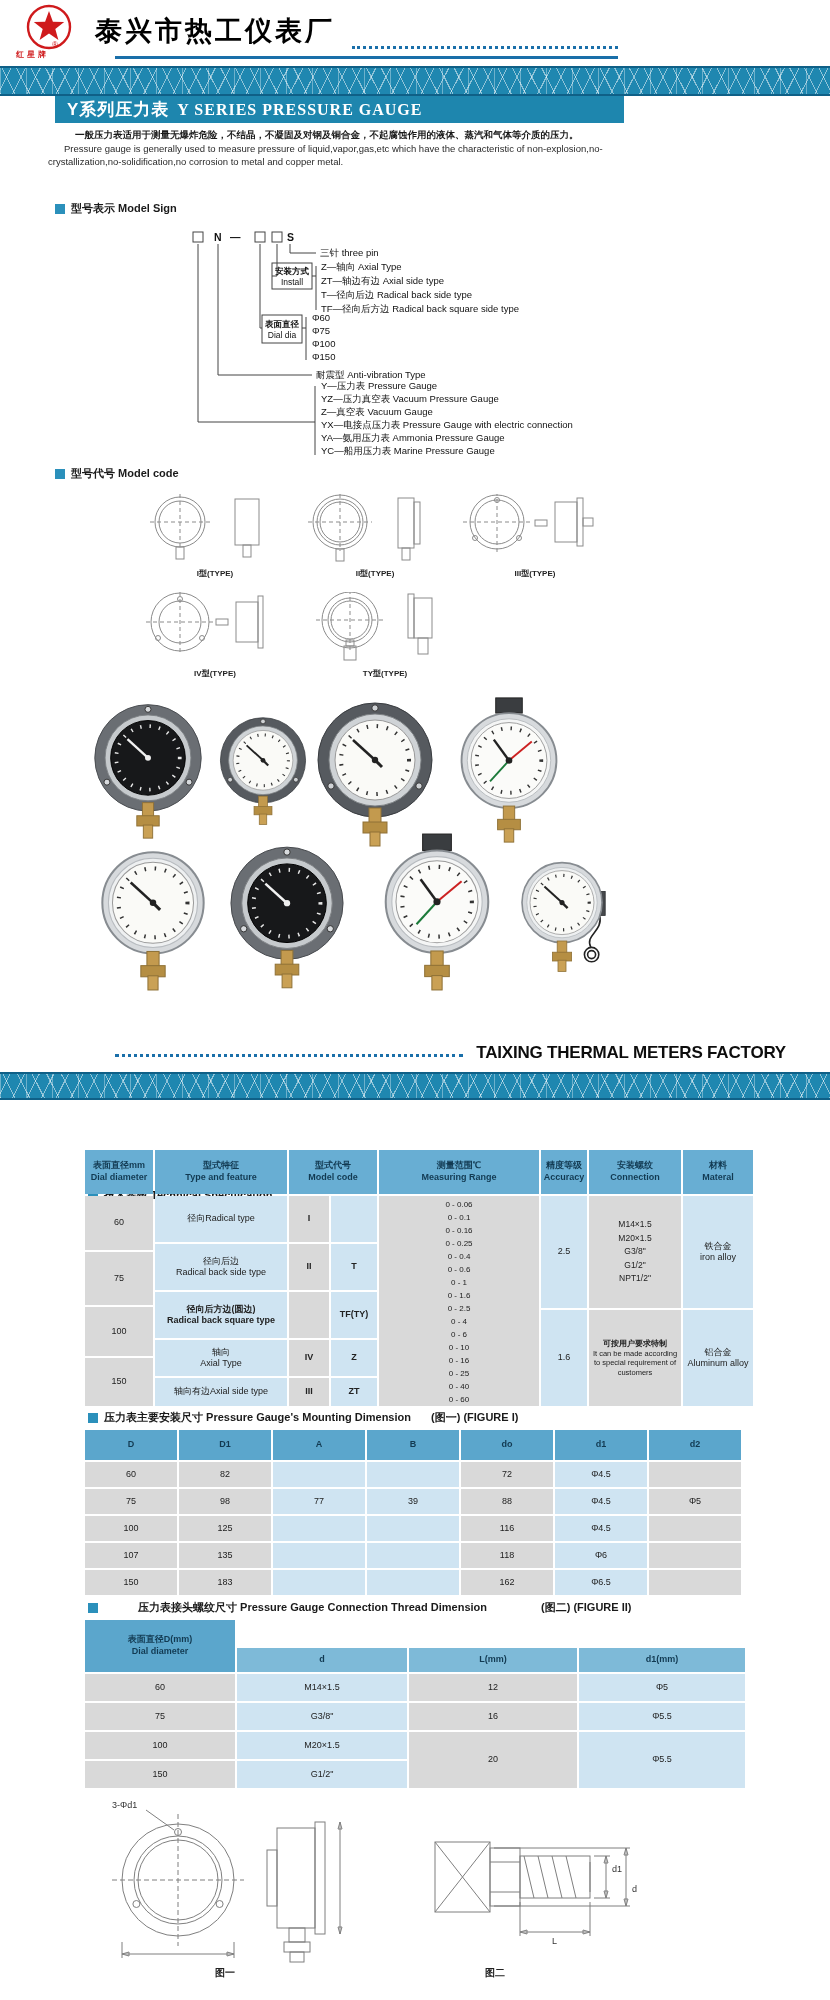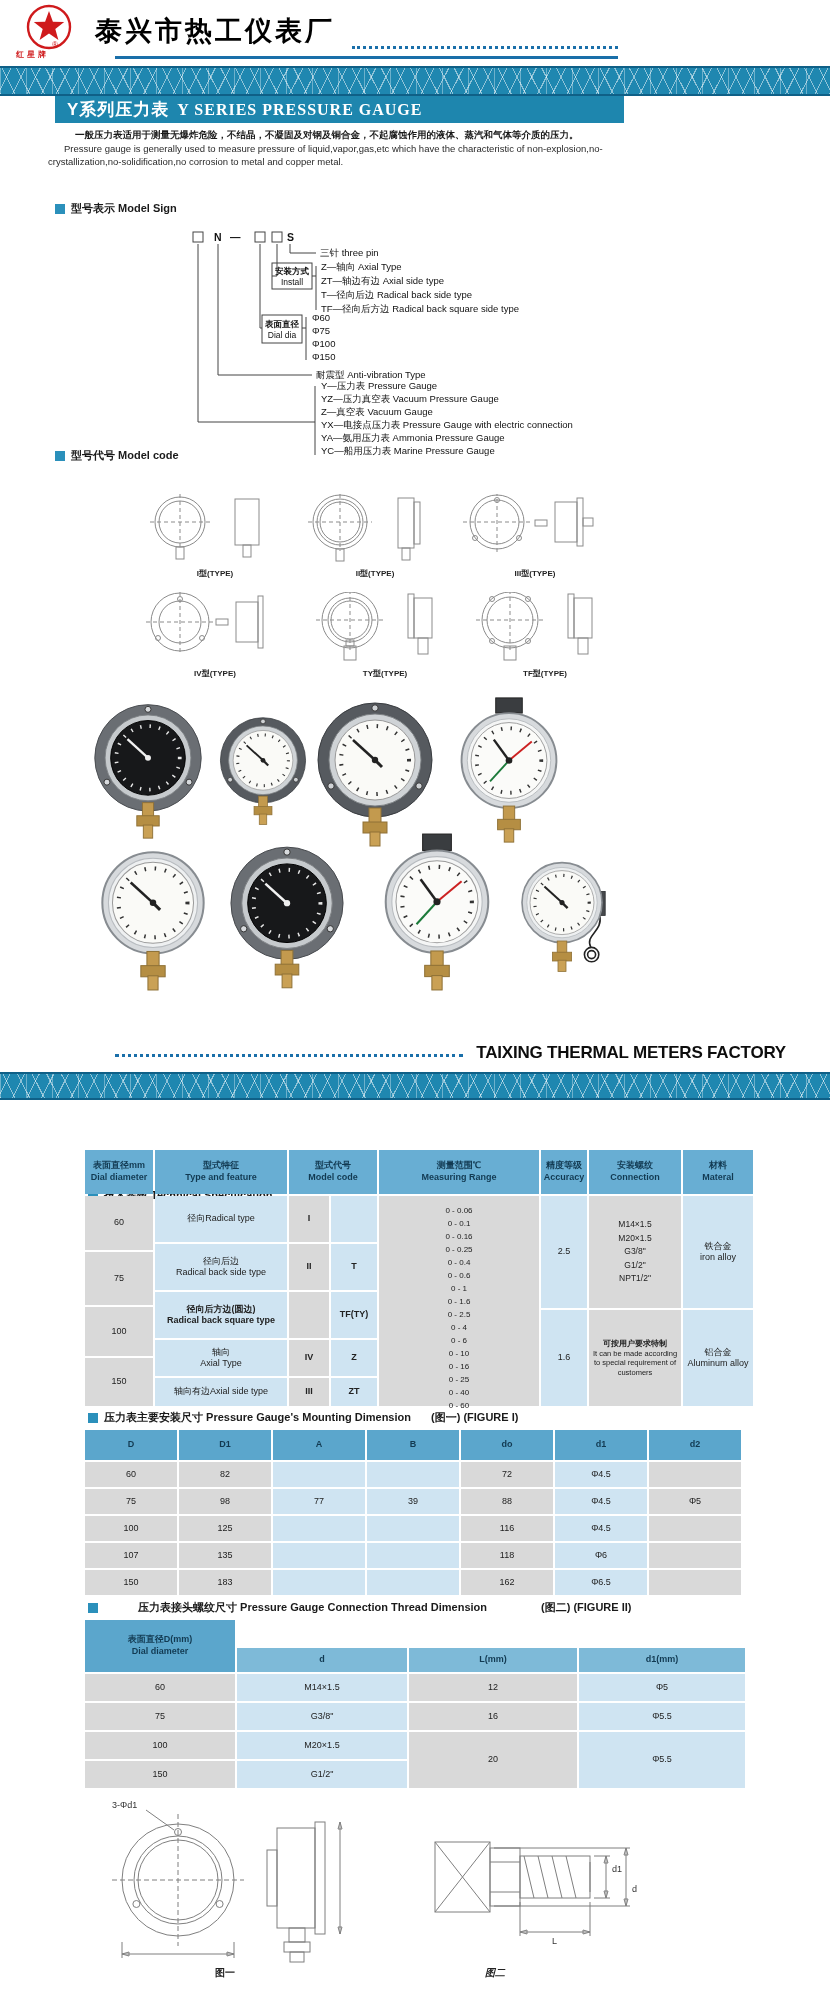--- a/index.html
+++ b/index.html
@@ -35,21 +35,21 @@
   
   .grid{display:grid;gap:2px;}
   .hc{background:#68aed3;color:#123a52;font-weight:bold;font-size:9px;
       display:flex;flex-direction:column;align-items:center;justify-content:center;text-align:center;line-height:1.3;}
   .hc2{background:#7ebad8;}
   .bc{font-size:9px;color:#222;display:flex;flex-direction:column;align-items:center;justify-content:center;text-align:center;line-height:1.25;}
   .gray{background:#d9d9d9;}
   .blue{background:#cfe4f2;}
   .vstack{display:flex;flex-direction:column;gap:2px;}
   .vstack>div{display:flex;flex-direction:column;align-items:center;justify-content:center;text-align:center;}
-  .rangecell{display:flex;flex-direction:row;align-items:flex-start;justify-content:center;padding-top:8px;}
+  .rangecell{display:flex;flex-direction:row;align-items:flex-start;justify-content:center;padding-top:2px;}
   .rangecol{width:50%;font-size:8px;line-height:13px;text-align:center;color:#222;}
   .conn-lines{font-size:8.5px;line-height:13.5px;}
   .small-en{font-size:7.5px;line-height:1.25;}
   .divider-text{font-size:17px;font-weight:bold;letter-spacing:-0.2px;color:#0d0d0d;text-align:right;}
   .fig-caption{font-size:10px;font-weight:bold;text-align:center;color:#222;}
   .figs line,.figs circle,.figs rect,.figs path,.figs polygon{stroke:#7f7f7f;fill:none;stroke-width:1;}
   .figs text{font-size:9px;fill:#333;}
   .photo{position:absolute;}
 </style>
 </head>
@@ -114,21 +114,21 @@
     <text x="186" y="152">耐震型 Anti-vibration Type</text>
     <path d="M68,18 V196 H185 M185,160 V229"></path>
     <text x="191" y="163">Y—压力表 Pressure Gauge</text>
     <text x="191" y="176">YZ—压力真空表 Vacuum Pressure Gauge</text>
     <text x="191" y="189">Z—真空表 Vacuum Gauge</text>
     <text x="191" y="202">YX—电接点压力表 Pressure Gauge with electric connection</text>
     <text x="191" y="215">YA—氨用压力表 Ammonia Pressure Gauge</text>
     <text x="191" y="228">YC—船用压力表 Marine Pressure Gauge</text>
   </svg>
 
-  <div class="abs sec" style="left:55px;top:448px;">
+  <div class="abs sec" style="left:55px;top:466px;">
     <span class="sq"></span>
     <span>型号代号 Model code</span>
   </div>
 
   <div class="abs" style="left:140px;top:494px;width:150px;">
     <svg class="draw" width="150" height="70" viewBox="0 0 150 70">
       <circle cx="40" cy="28" r="25"></circle>
         <circle cx="40" cy="28" r="21"></circle>
       <line x1="10" y1="28" x2="70" y2="28" stroke-dasharray="4,3"></line>
         <line x1="40" y1="0" x2="40" y2="56" stroke-dasharray="4,3"></line>
@@ -190,37 +190,20 @@
         <circle cx="40" cy="28" r="19"></circle>
       <line x1="6" y1="28" x2="74" y2="28" stroke-dasharray="4,3"></line>
         <line x1="40" y1="-2" x2="40" y2="58" stroke-dasharray="4,3"></line>
       <rect x="34" y="54" width="12" height="14"></rect>
         <rect x="36" y="48" width="8" height="6"></rect>
       <rect x="98" y="2" width="6" height="44"></rect>
         <rect x="104" y="6" width="18" height="40"></rect>
         <rect x="108" y="46" width="10" height="16"></rect>
     </svg>
     <div class="draw-label">TY型(TYPE)</div>
-  </div>
-  <div class="abs" style="left:470px;top:592px;width:150px;">
-    <svg class="draw" width="150" height="72" viewBox="0 0 150 72">
-      <circle cx="40" cy="28" r="28"></circle>
-        <circle cx="40" cy="28" r="23"></circle>
-      <circle cx="22" cy="7" r="2.5"></circle>
-        <circle cx="58" cy="7" r="2.5"></circle>
-        <circle cx="22" cy="49" r="2.5"></circle>
-        <circle cx="58" cy="49" r="2.5"></circle>
-      <line x1="6" y1="28" x2="74" y2="28" stroke-dasharray="4,3"></line>
-        <line x1="40" y1="-2" x2="40" y2="58" stroke-dasharray="4,3"></line>
-      <rect x="34" y="54" width="12" height="14"></rect>
-      <rect x="98" y="2" width="6" height="44"></rect>
-        <rect x="104" y="6" width="18" height="40"></rect>
-        <rect x="108" y="46" width="10" height="16"></rect>
-    </svg>
-    <div class="draw-label">TF型(TYPE)</div>
   </div>
 
   <svg width="0" height="0" style="position:absolute">
     <defs>
       <g id="g-core">
         <circle cx="60" cy="62" r="40" fill="#fafaf7" stroke="#9a9a9a"></circle>
         <circle cx="60" cy="62" r="34" fill="none" stroke="#333" stroke-width="4" stroke-dasharray="1.5 8.6"></circle>
         <line x1="60" y1="62" x2="38" y2="42" stroke="#222" stroke-width="2.5"></line>
         <line x1="60" y1="62" x2="67" y2="69" stroke="#222" stroke-width="3"></line>
         <circle cx="60" cy="62" r="3.2" fill="#222"></circle>
@@ -606,15 +589,15 @@
     <text x="632" y="100">d</text>
     <line x1="520" y1="110" x2="520" y2="144"></line>
       <line x1="590" y1="110" x2="590" y2="144"></line>
     <line x1="520" y1="140" x2="590" y2="140"></line>
     <polygon points="520,140 527,138 527,142" fill="#7f7f7f"></polygon>
     <polygon points="590,140 583,138 583,142" fill="#7f7f7f"></polygon>
     <text x="552" y="152">L</text>
   </svg>
 
   <div class="abs fig-caption" style="left:195px;top:1966px;width:60px;">图一</div>
-  <div class="abs fig-caption" style="left:465px;top:1966px;width:60px;font-style:italic;">图二</div>
+  <div class="abs fig-caption" style="left:465px;top:1966px;width:60px;">图二</div>
 
 </div>
 
 </body></html>

